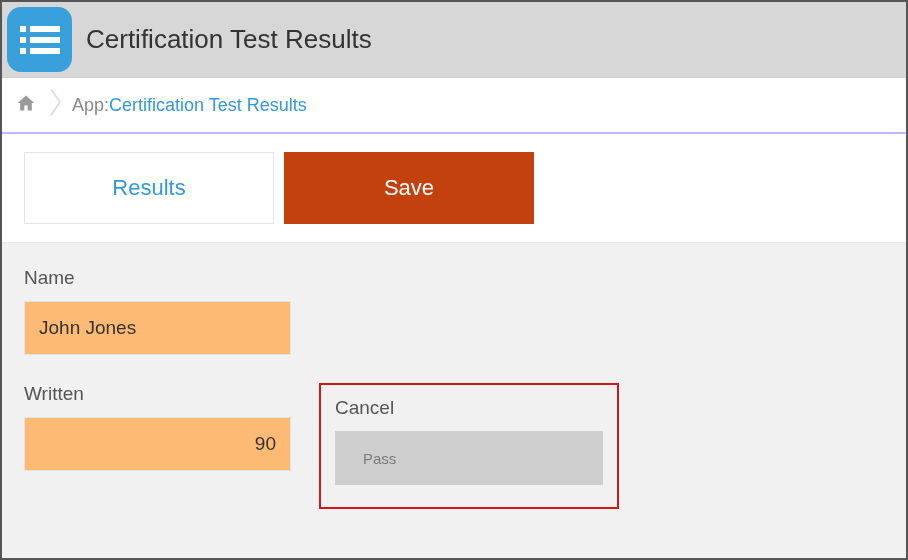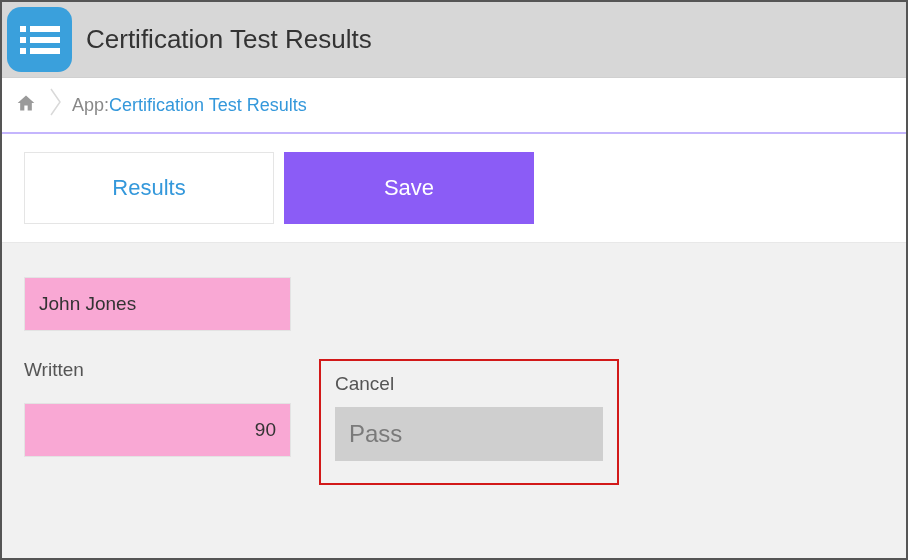--- a/index.html
+++ b/index.html
@@ -67,68 +67,67 @@
     font-weight: 300;
     cursor: pointer;
     border: none;
   }
   .btn-cancel {
     background: #fff;
     border: 1px solid #e5e5e5;
     color: #3498db;
   }
   .btn-save {
-    background: #8b5cf6;
+    background: #c2410c;
     color: #fff;
   }
   .form-area {
     background: #f1f1f1;
     padding: 24px 22px 40px 22px;
     height: 100%;
   }
   .field-label {
     font-size: 19px;
     color: #555;
     font-weight: 300;
     margin-bottom: 12px;
   }
   .field {
     margin-bottom: 28px;
   }
   .input {
     height: 54px;
-    background: #f9a8d4;
+    background: #fdba74;
     border: 1px solid #e3e3e3;
     padding: 0 14px;
     font-size: 19px;
     color: #333;
     outline: none;
     font-family: inherit;
     font-weight: 300;
-    margin-top: 10px;
   }
   .input-text { width: 267px; text-align: left; }
   .input-num { width: 267px; text-align: right; }
   .row {
     display: flex;
     gap: 14px;
   }
   .col { flex: 0 0 auto; }
   .results-box {
     border: 2.5px solid #d21919;
     padding: 12px 14px 22px 14px;
     width: 300px;
   }
   .results-readonly {
     background: #cfcfcf;
     height: 54px;
     display: flex;
     align-items: center;
-    padding: 0 14px;
-    font-size: 24px;
+    padding: 0 28px;
+    font-size: 15px;
     color: #7a7a7a;
     font-weight: 300;
     width: 100%;
   }
 </style>
 </head>
 <body>
 
 <div class="header">
   <div class="app-icon">
@@ -161,20 +160,21 @@
 </div>
 
 <div class="toolbar">
   <button class="btn btn-cancel">Results</button>
   <button class="btn btn-save">Save</button>
 </div>
 
 <div class="form-area">
 
   <div class="field">
+    <div class="field-label">Name</div>
     <input class="input input-text" value="John Jones" style="">
   </div>
 
   <div class="row">
     <div class="col">
       <div class="field-label">Written</div>
       <input class="input input-num" value="90" style="">
     </div>
 
     <div class="col">

